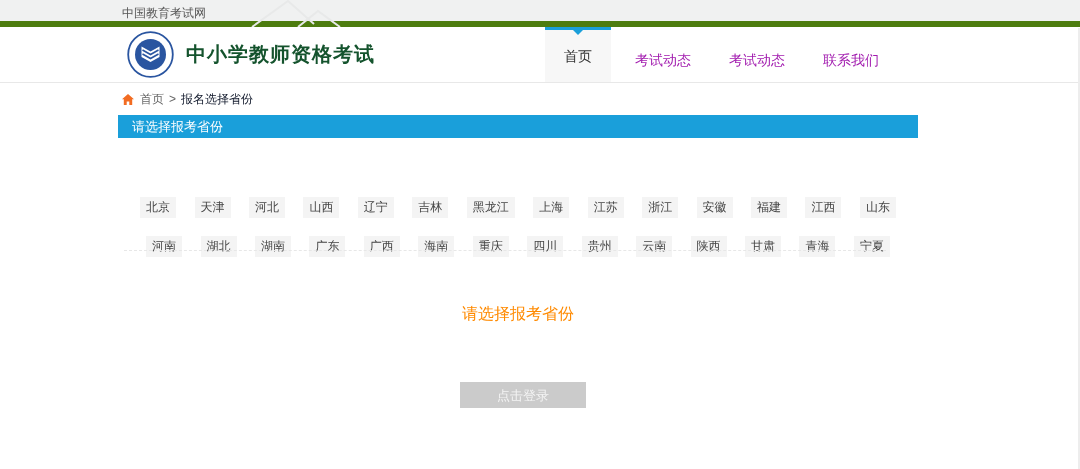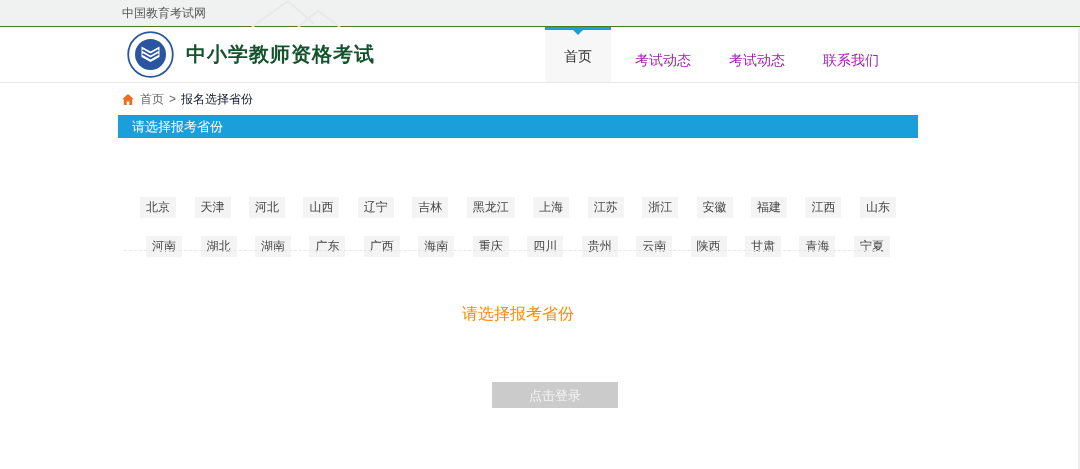--- a/index.html
+++ b/index.html
@@ -6,21 +6,21 @@
   html,body { margin:0; padding:0; }
   body {
     width:1080px; height:469px; position:relative; overflow:hidden;
     background:#ffffff;
     font-family:"Liberation Sans","DejaVu Sans",sans-serif;
   }
 
   
   .topbar {
     position:absolute; top:0; left:0; width:1080px; height:27px;
-    background:#f0f1f1; border-bottom:1px solid #4d7c0f;
+    background:#f0f1f1; border-bottom:6px solid #4d7c0f;
   }
   .topbar-text {
     position:absolute; left:122px; top:0; line-height:26px;
     font-size:12px; color:#555;
   }
   .mountains { position:absolute; left:250px; top:0; }
 
   
   .header {
     position:absolute; top:27px; left:0; width:1080px; height:56px;
@@ -82,21 +82,20 @@
   
   .prompt {
     position:absolute; left:118px; top:304px; width:800px;
     text-align:center; color:#ff8a00; font-size:16px;
   }
   .login-btn {
     position:absolute; left:460px; top:382px; width:126px; height:26px;
     background:#cbcbcb; color:#f4f4f4; font-size:13px; line-height:26px;
     text-align:center; border:none; cursor:pointer; display:block;
     font-family:inherit;
-    margin-left:32px;
   }
 
   .scroll-edge {
     position:absolute; right:0; top:28px; width:2px; height:441px; background:#ededed;
   }
 </style>
 </head>
 <body>
 
 <div class="topbar">

